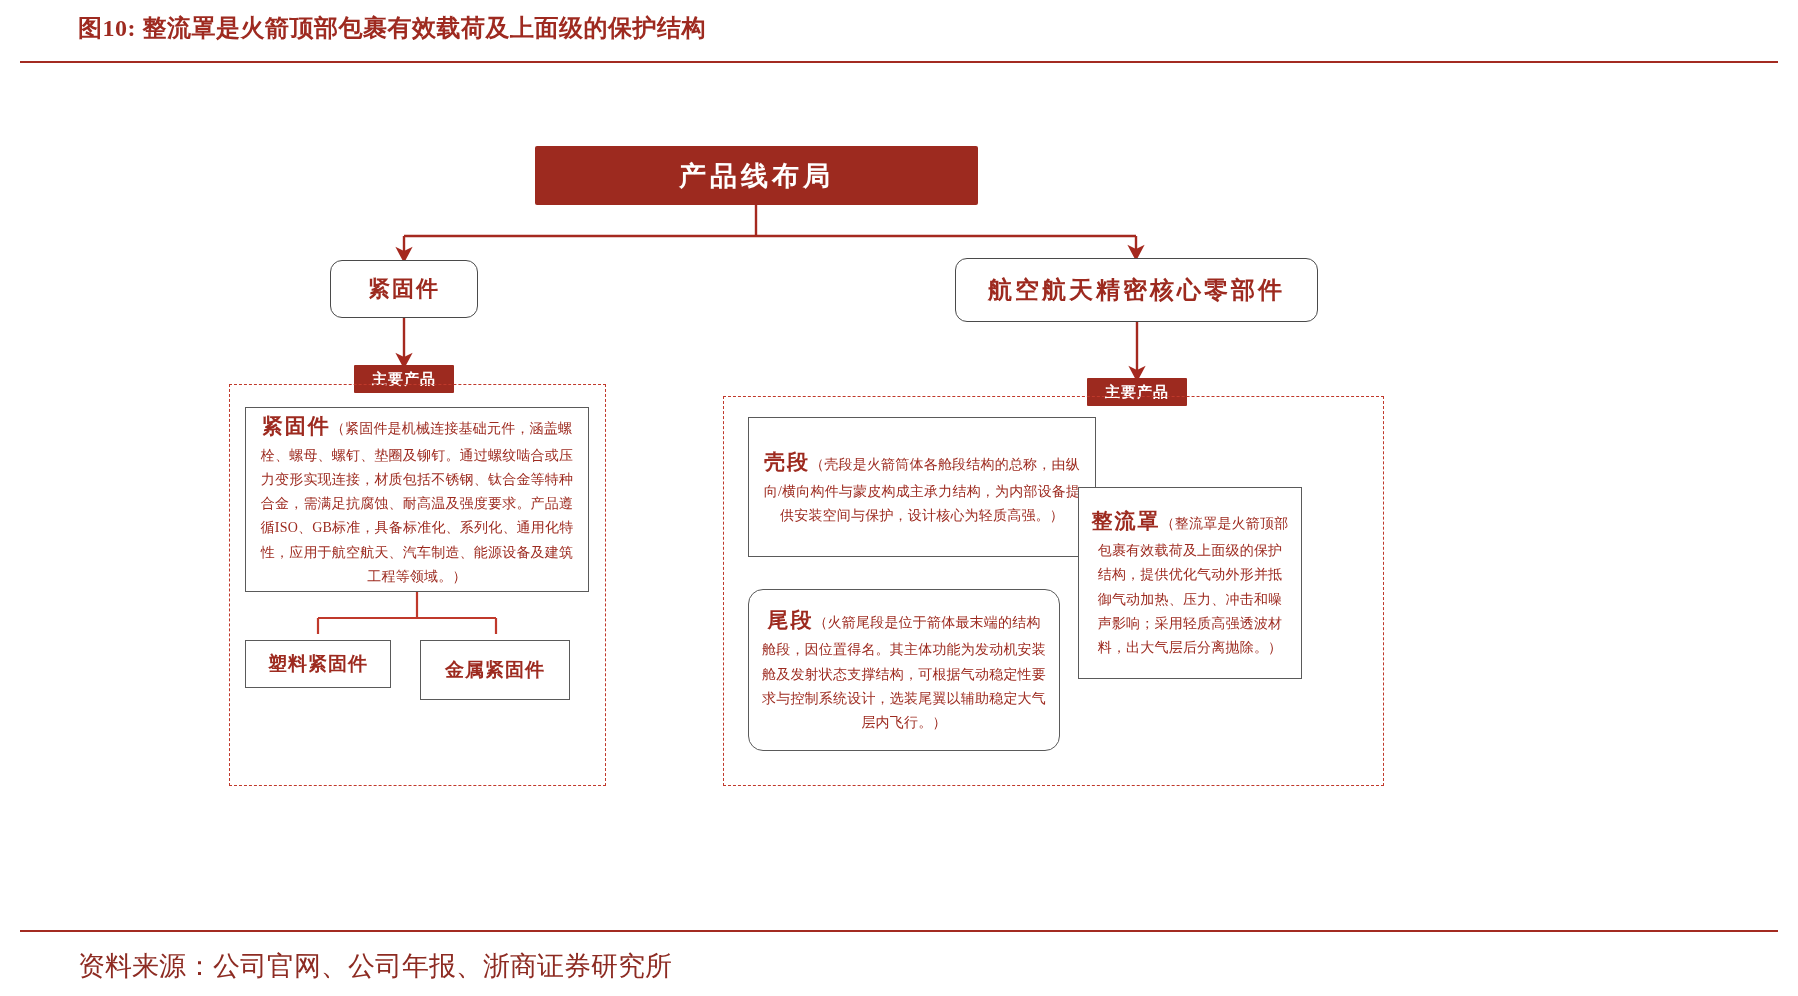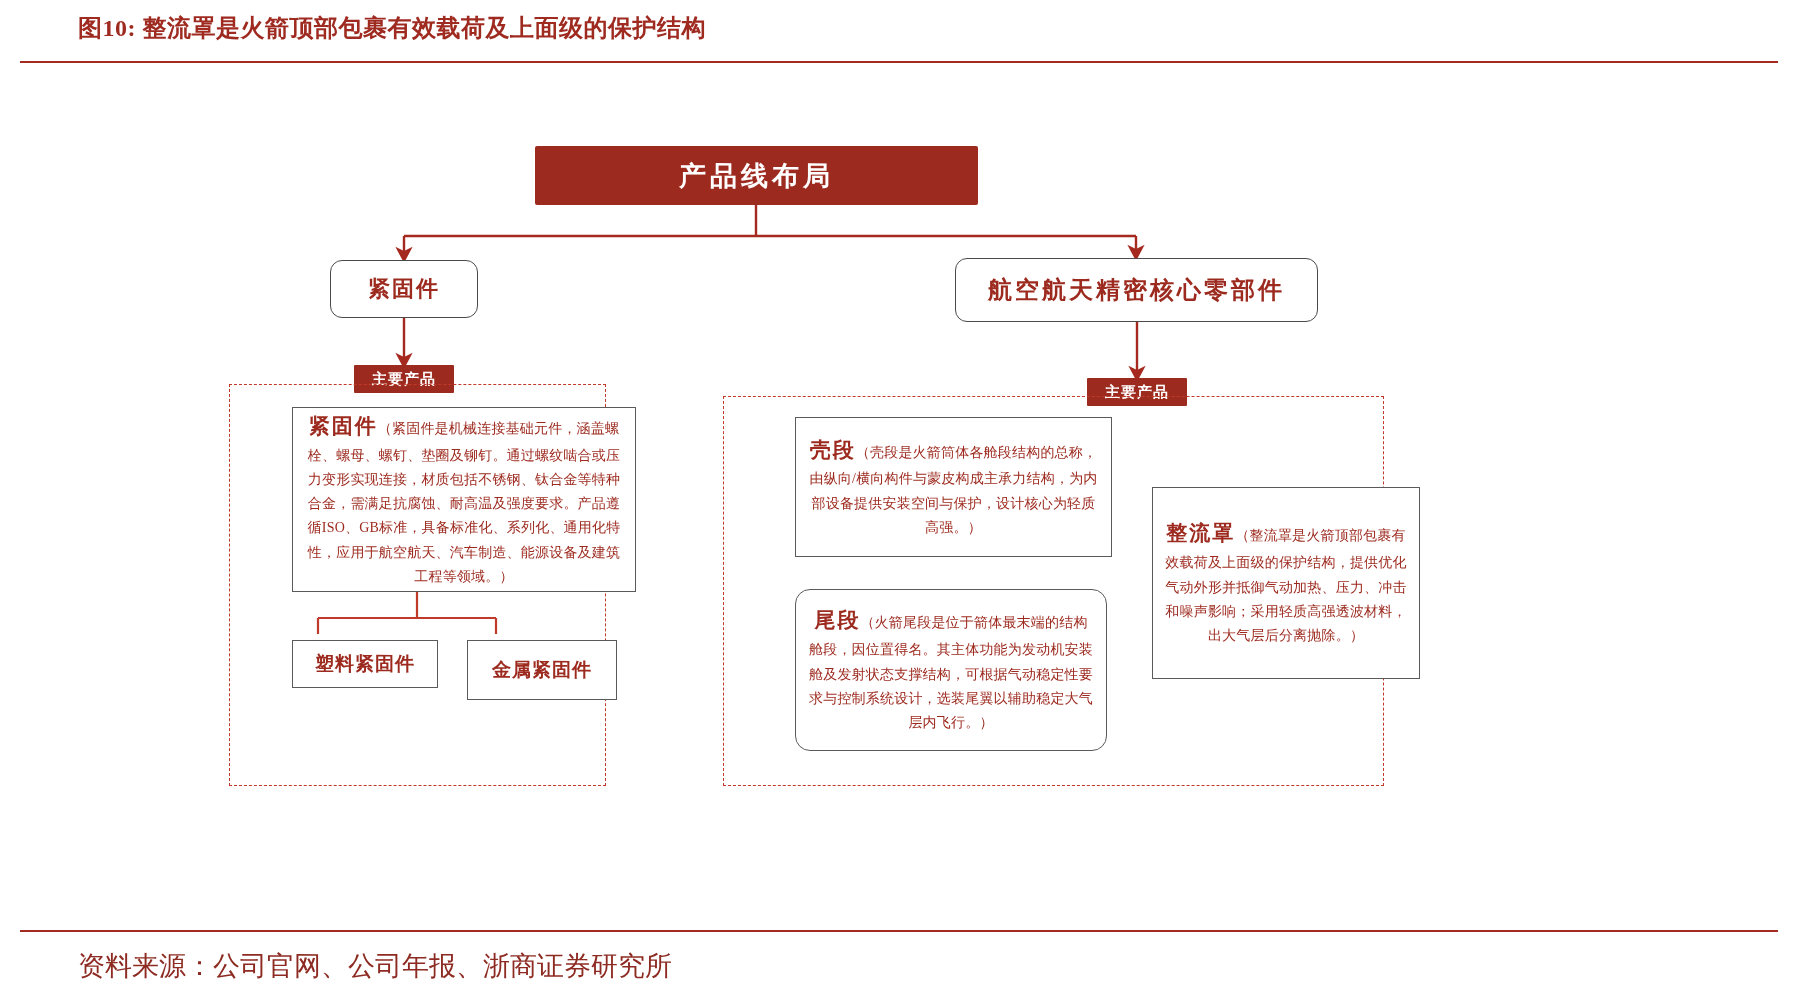--- a/index.html
+++ b/index.html
@@ -168,21 +168,20 @@
   .text-box {
     position: absolute;
     box-sizing: border-box;
     border: 1.3px solid #5a5a5a;
     background: #ffffff;
     color: #9d2a1f;
     padding: 12px 12px;
     display: flex;
     align-items: center;
     justify-content: center;
-    margin-left: 47px;
   }
   .tb-inner {
     text-align: center;
     line-height: 1.52;
   }
   .tb-head {
     font-size: 21px;
     font-weight: bold;
     letter-spacing: 2px;
   }
@@ -213,34 +212,34 @@
     width: 150px;
     height: 60px;
     color: #9d2a1f;
     font-size: 19px;
     font-weight: bold;
     letter-spacing: 1px;
   }
   .box-shell {
     left: 748px;
     top: 355px;
-    width: 317px;
+    width: 348px;
     height: 140px;
   }
   .box-tail {
     left: 748px;
     top: 527px;
     width: 312px;
     height: 162px;
     border-radius: 15px;
   }
   .box-fairing {
-    left: 1105px;
+    left: 1078px;
     top: 425px;
-    width: 268px;
+    width: 224px;
     height: 192px;
   }
 
   .simple-center {
     display: flex;
     align-items: center;
     justify-content: center;
   }
 </style>
 </head>

